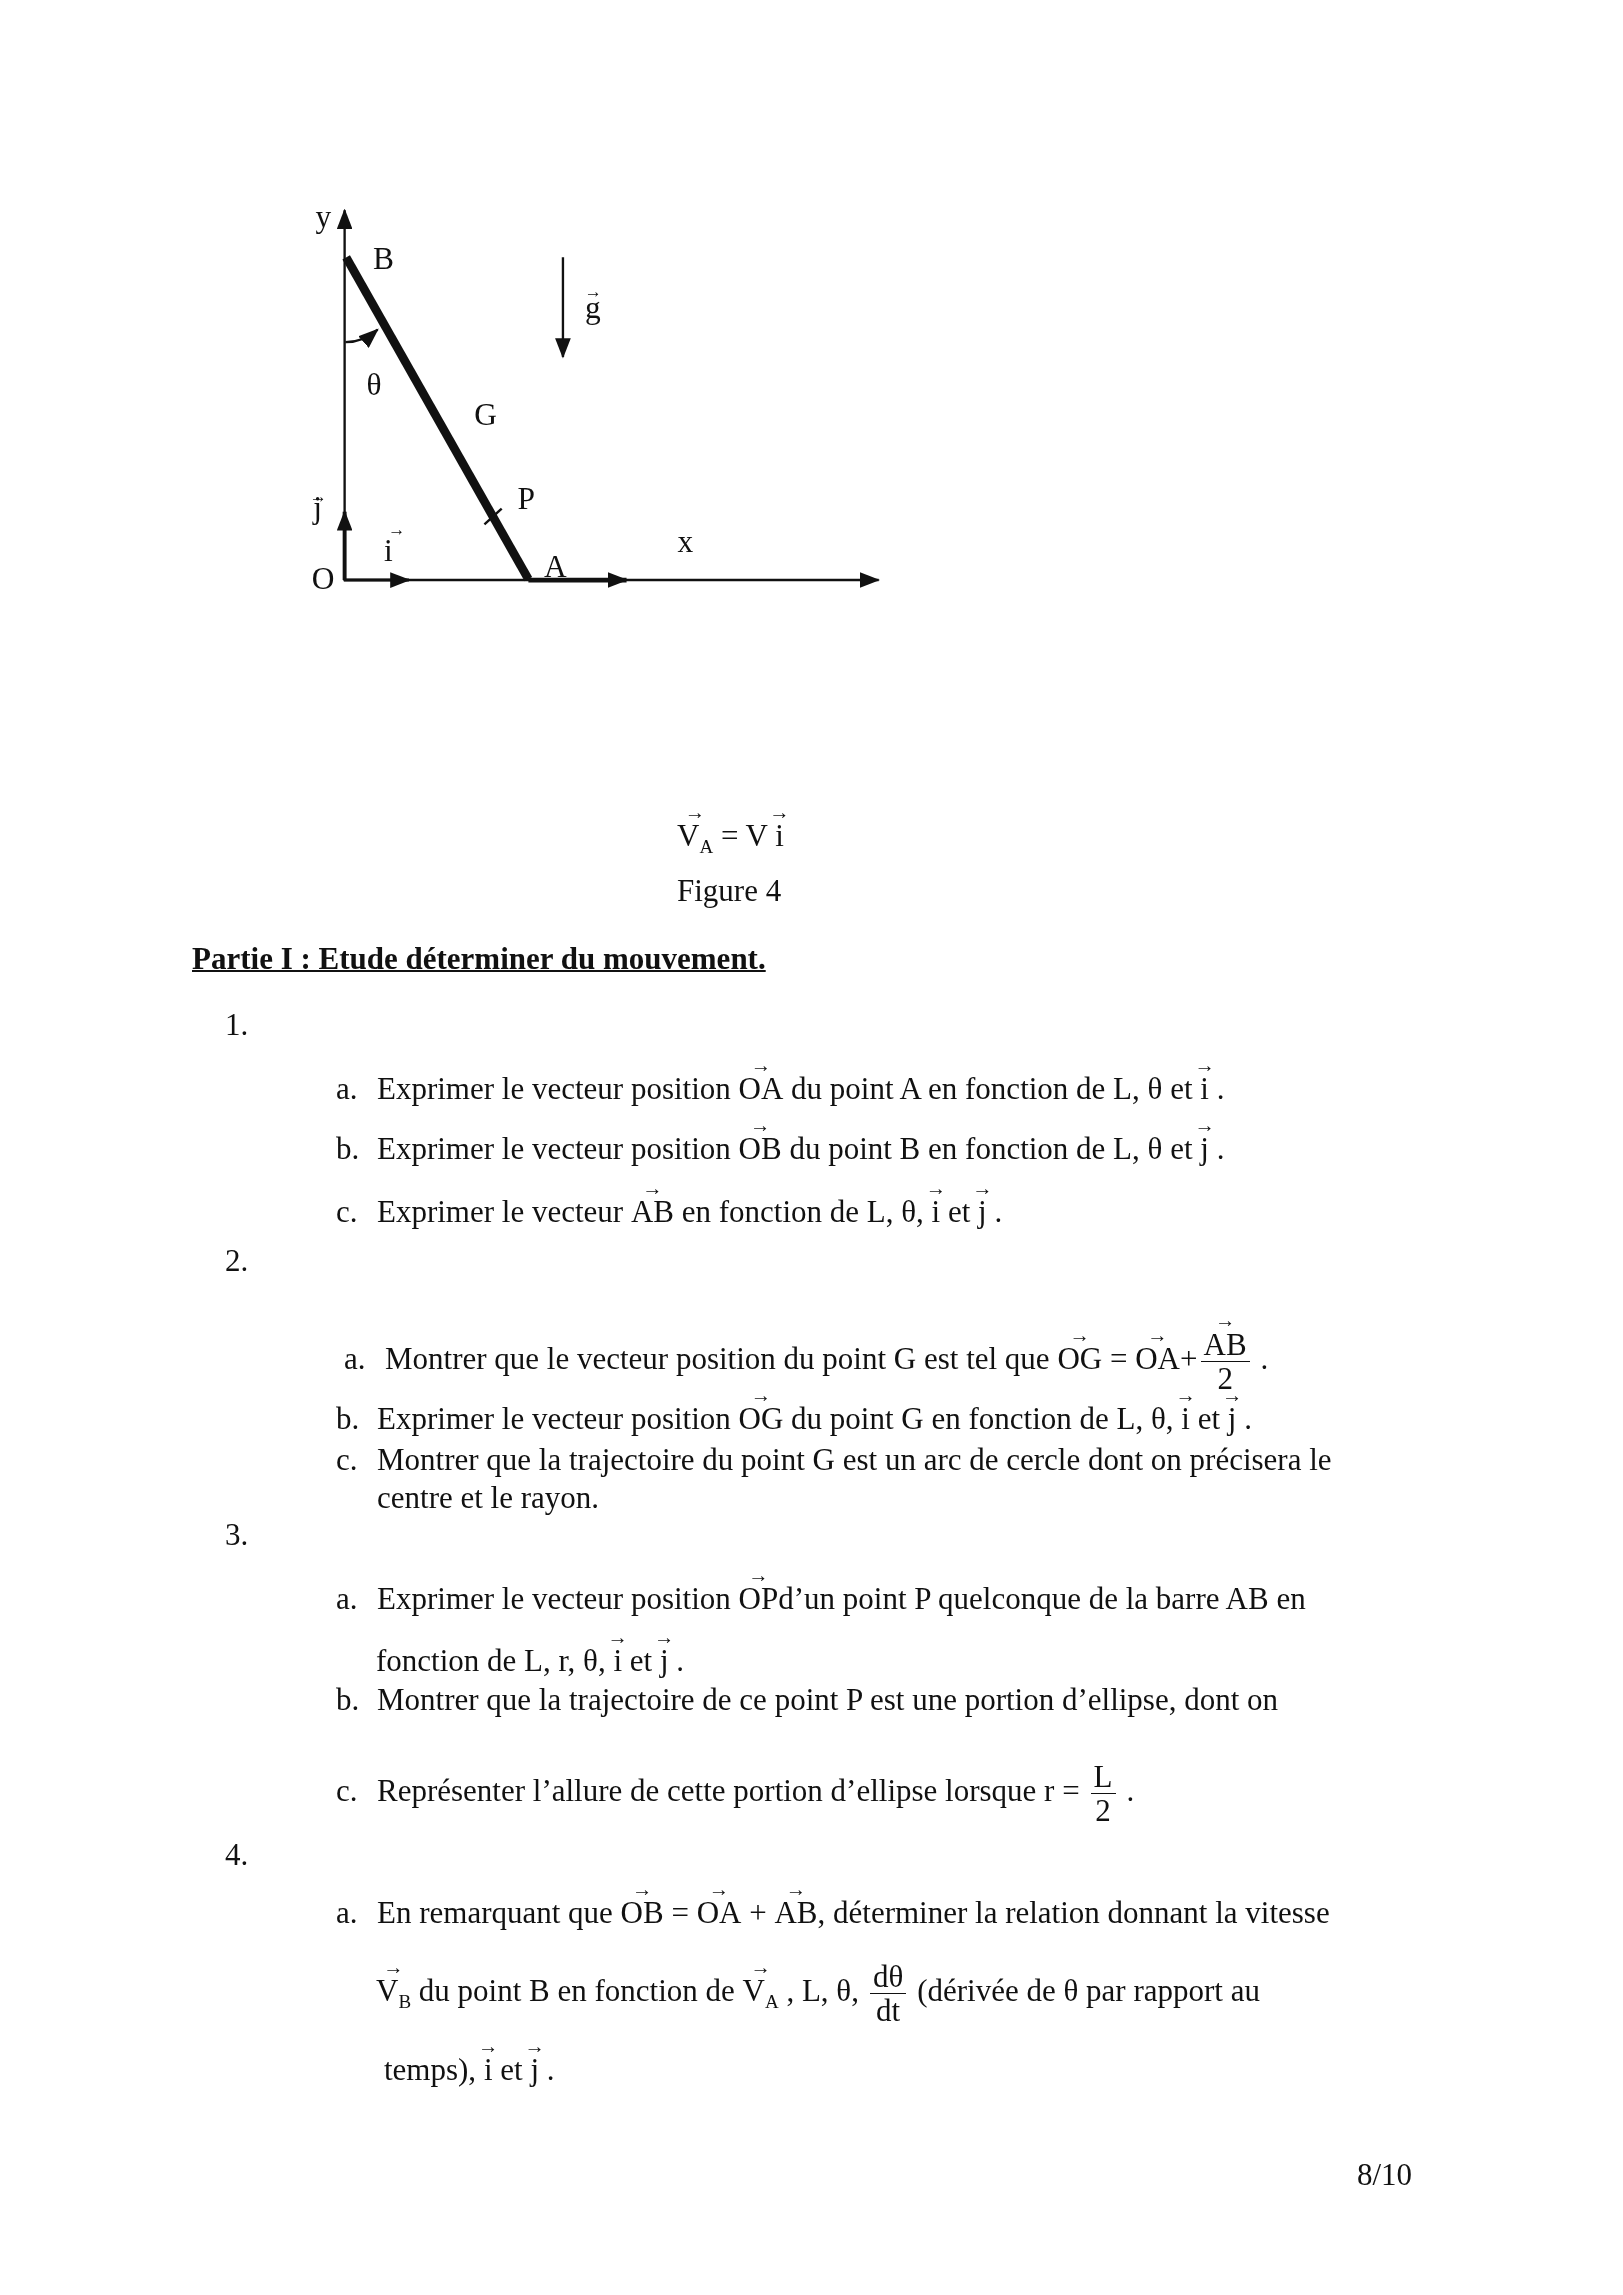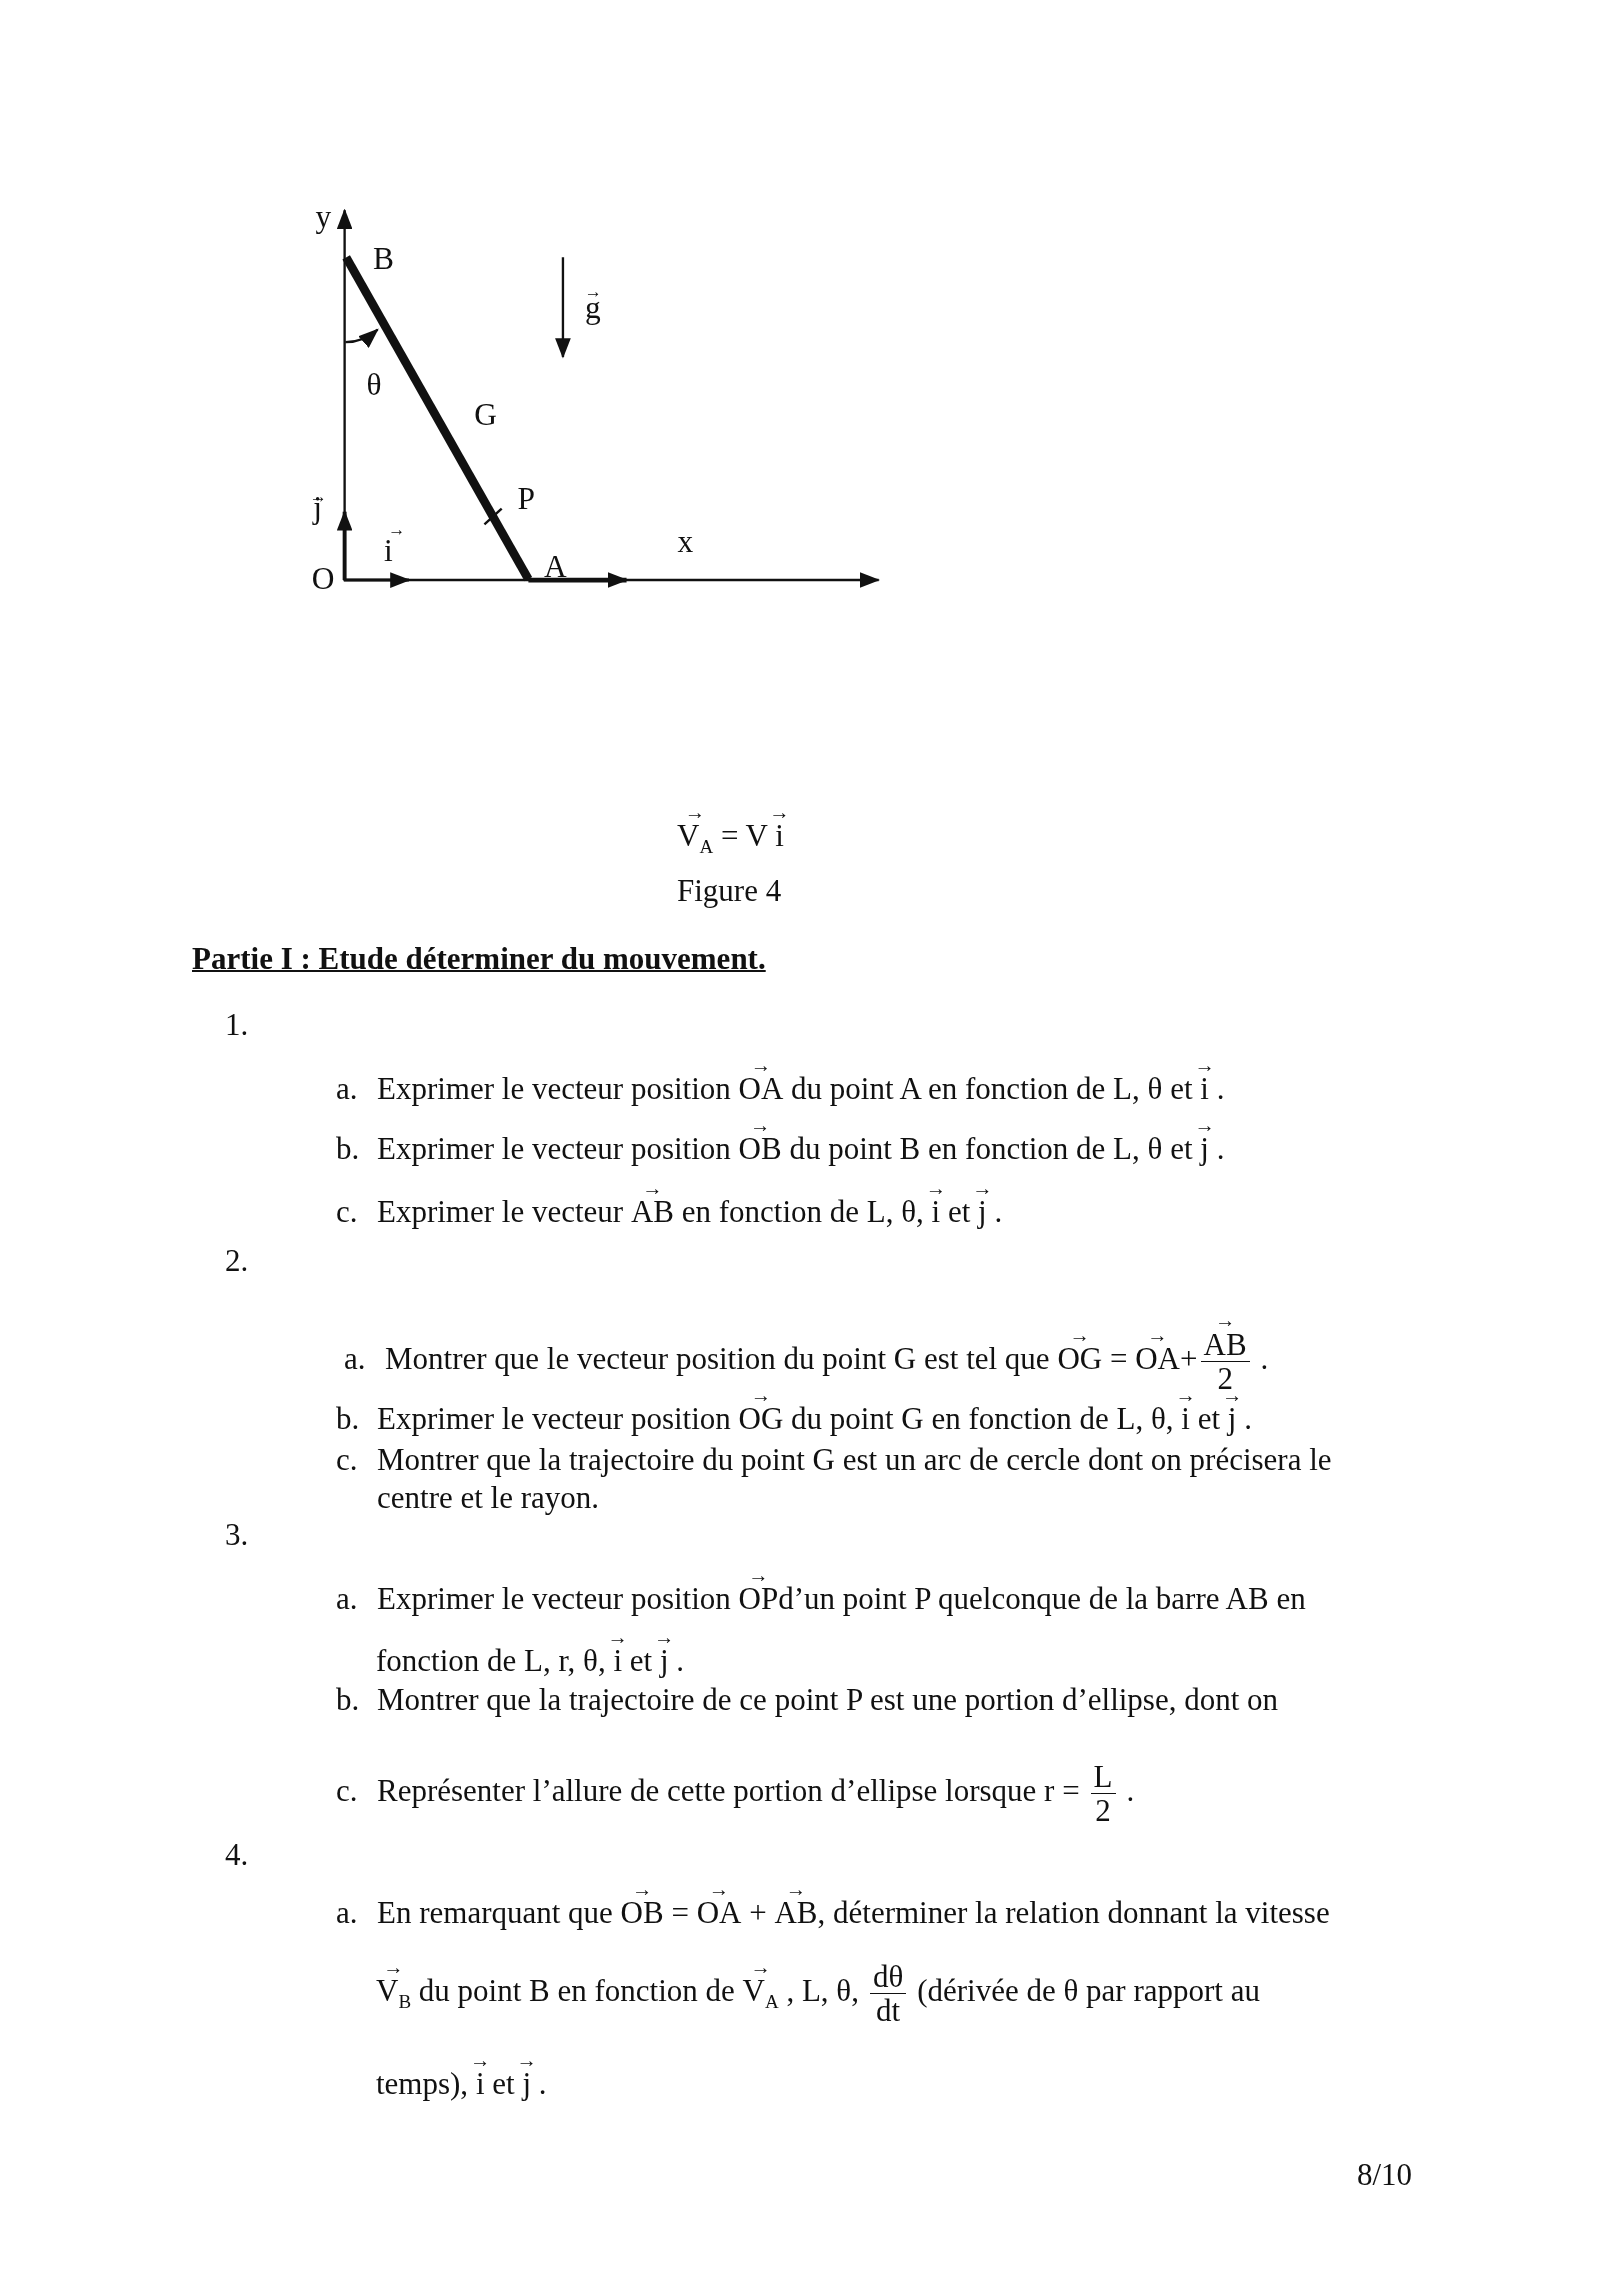--- a/index.html
+++ b/index.html
@@ -124,18 +124,18 @@
 <div class="abs num-label" style="left:225px;top:1837px;">4.</div>
 <div class="abs txt" style="left:336px;top:1894px;">
   <span class="item-letter">a.</span><span>En remarquant que </span><span class="vec">OB</span><span> = </span><span class="vec">OA</span><span> + </span><span class="vec">AB</span><span>, déterminer la relation donnant la vitesse</span>
 </div>
 <div class="abs txt" style="left:376px;top:1960px;">
   <span class="vec"><span>V</span><sub>B</sub></span><span> du point B en fonction de </span><span class="vec"><span>V</span><sub>A</sub></span><span> , L, θ, </span><span class="frac">
       <span class="num">dθ</span>
       <span class="den">dt</span>
     </span><span> (dérivée de θ par rapport au</span>
 </div>
-<div class="abs txt" style="left:376px;top:2051px;margin-top:14px;">
+<div class="abs txt" style="left:384px;top:2051px;">
   <span>temps), </span><span class="vec">i</span><span> et </span><span class="vec">j</span><span> .</span>
 </div>
 
 <div class="abs txt" style="left:1357px;top:2156px;">8/10</div>
 
 
 </body></html>

